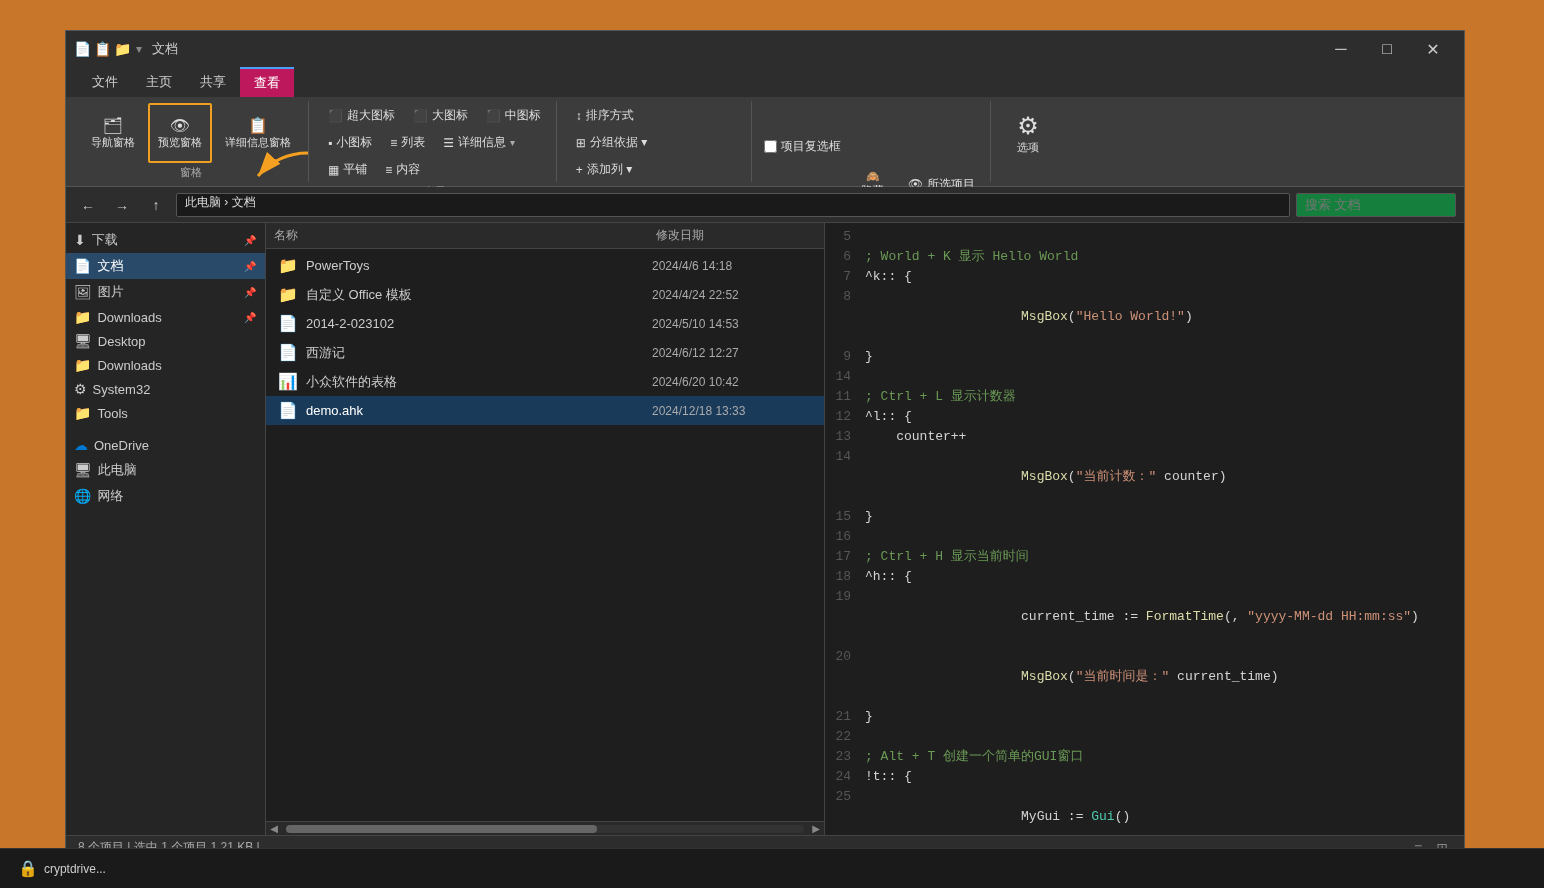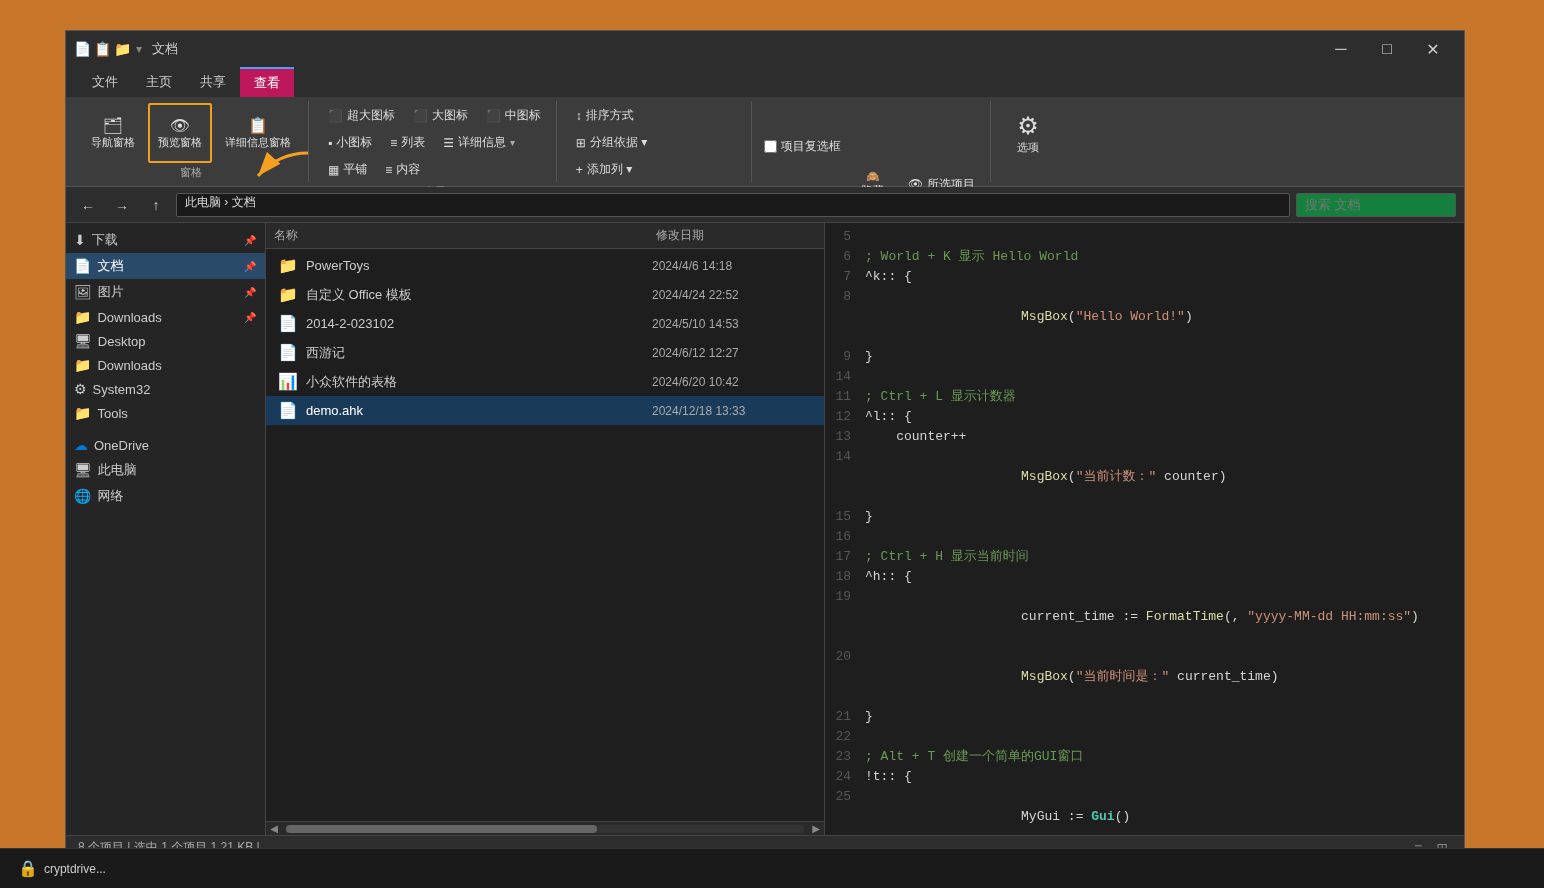--- a/index.html
+++ b/index.html
@@ -380,21 +380,21 @@
     }
     .code-line-content {
       flex: 1;
       padding-left: 4px;
       white-space: pre;
     }
     .c-comment { color: #6a9955; }
     .c-white { color: #d4d4d4; }
     .c-yellow { color: #dcdcaa; }
     .c-string { color: #ce9178; }
-    .c-blue { color: #4ec9b0; font-weight: bold; }
+    .c-blue { color: #4ec9b0; }
 
     
     .taskbar {
       position: absolute;
       bottom: 0;
       left: 0;
       width: 1544px;
       height: 40px;
       background: #1a1a1a;
       display: flex;

